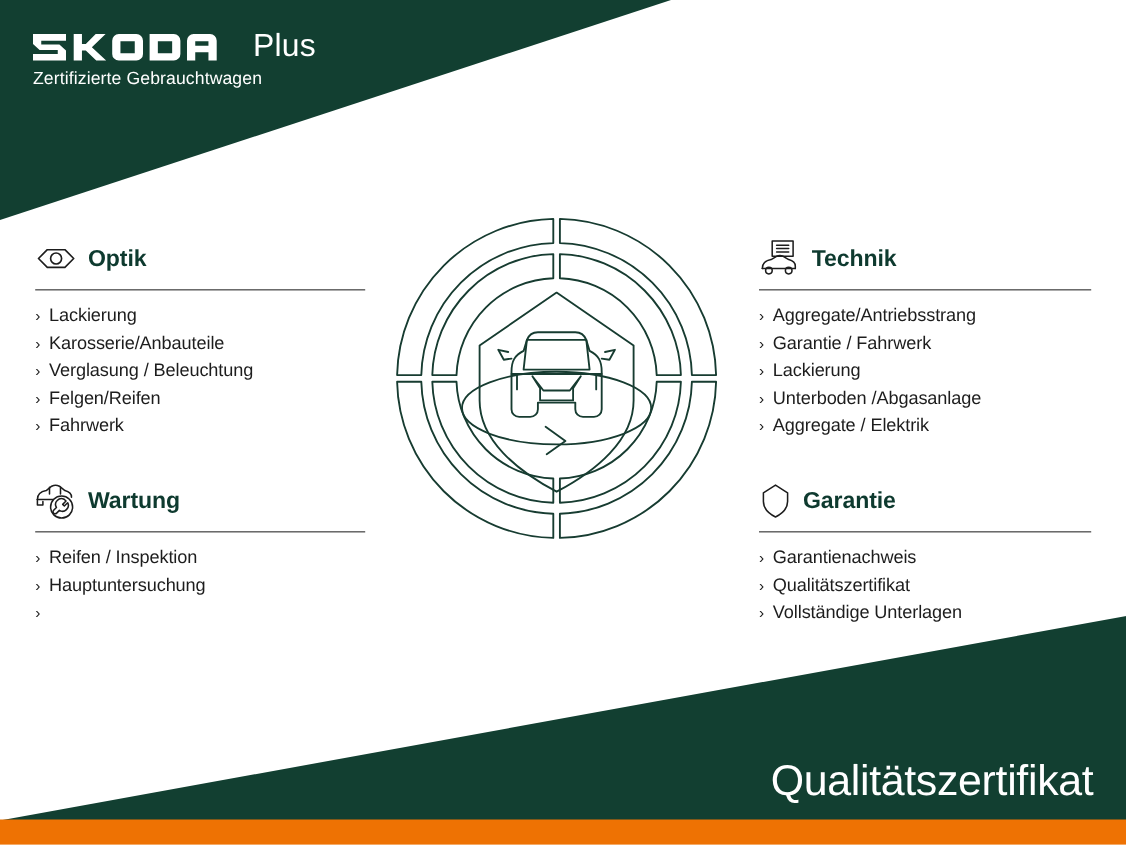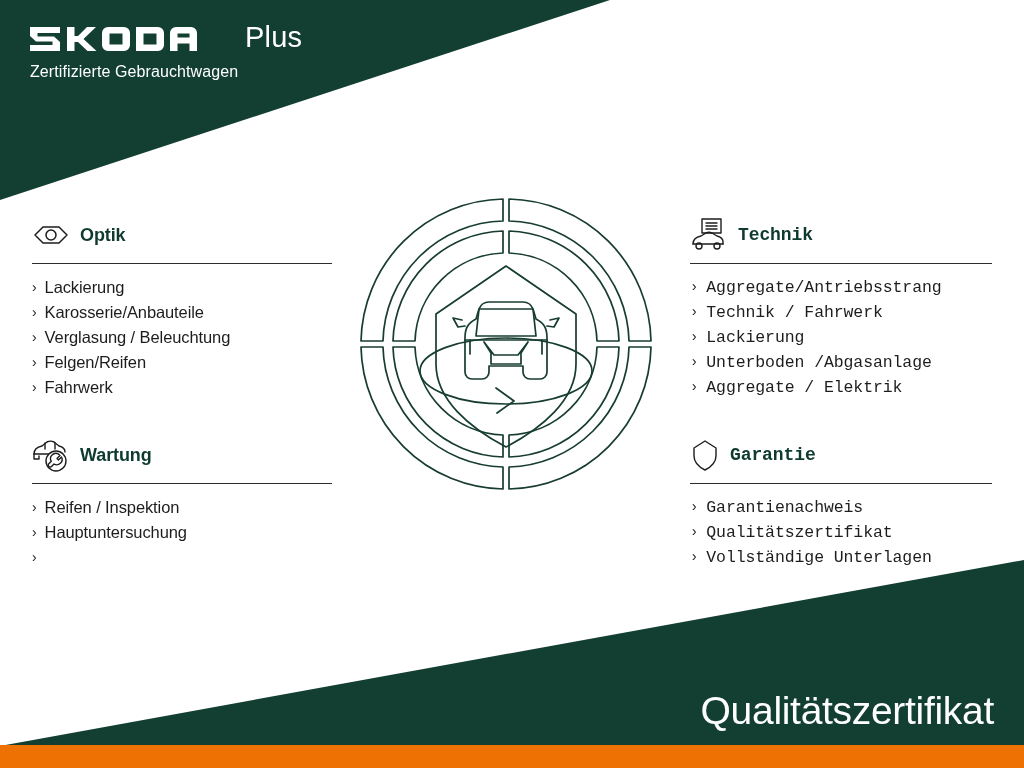--- a/index.html
+++ b/index.html
@@ -36,22 +36,22 @@
 
   
   .brand {
     position: absolute;
     left: 30px;
     top: 24px;
     z-index: 5;
   }
   .brand-row {
     display: flex;
-    align-items: flex-start;
-    gap: 18px;
+    align-items: flex-end;
+    gap: 3px;
     height: 34px;
   }
   .brand-mark {
     display: block;
   }
   .brand-plus {
     color: #ffffff;
     font-size: 29px;
     font-weight: 400;
     letter-spacing: 0.2px;
@@ -68,41 +68,41 @@
     line-height: 1.1;
   }
 
   
   .col {
     position: absolute;
     width: 312px;
     z-index: 4;
   }
   .col-left  { left: 32px; }
-  .col-right { left: 690px; font-family: Liberation Mono, monospace; }
+  .col-right { left: 690px; }
   .row-top    { top: 214px; }
   .row-bottom { top: 434px; text-align: center; }
 
   .sec-head {
     display: flex;
     align-items: center;
     height: 42px;
     gap: 10px;
   }
   .sec-icon {
     width: 38px;
     height: 34px;
     flex: 0 0 38px;
     display: flex;
     align-items: center;
     justify-content: center;
   }
   .sec-icon.narrow { width: 30px; flex-basis: 30px; }
   .sec-title {
-    font-size: 18px;
+    font-size: 21px;
     font-weight: 700;
     color: #0e3a2f;
     letter-spacing: -0.1px;
     line-height: 1;
   }
   .sec-rule {
     height: 1px;
     background: #2d2d2d;
     margin-top: 7px;
     width: 300px;
@@ -270,21 +270,21 @@
       <span class="sec-title">Technik</span>
     </div>
     <div class="sec-rule"></div>
     <ul class="sec-list">
       <li>
           <span class="chev">›</span>
           <span>Aggregate/Antriebsstrang</span>
         </li>
       <li>
           <span class="chev">›</span>
-          <span>Technik / Fahrwerk</span>
+          <span>Garantie / Fahrwerk</span>
         </li>
       <li>
           <span class="chev">›</span>
           <span>Lackierung</span>
         </li>
       <li>
           <span class="chev">›</span>
           <span>Unterboden /Abgasanlage</span>
         </li>
       <li>

